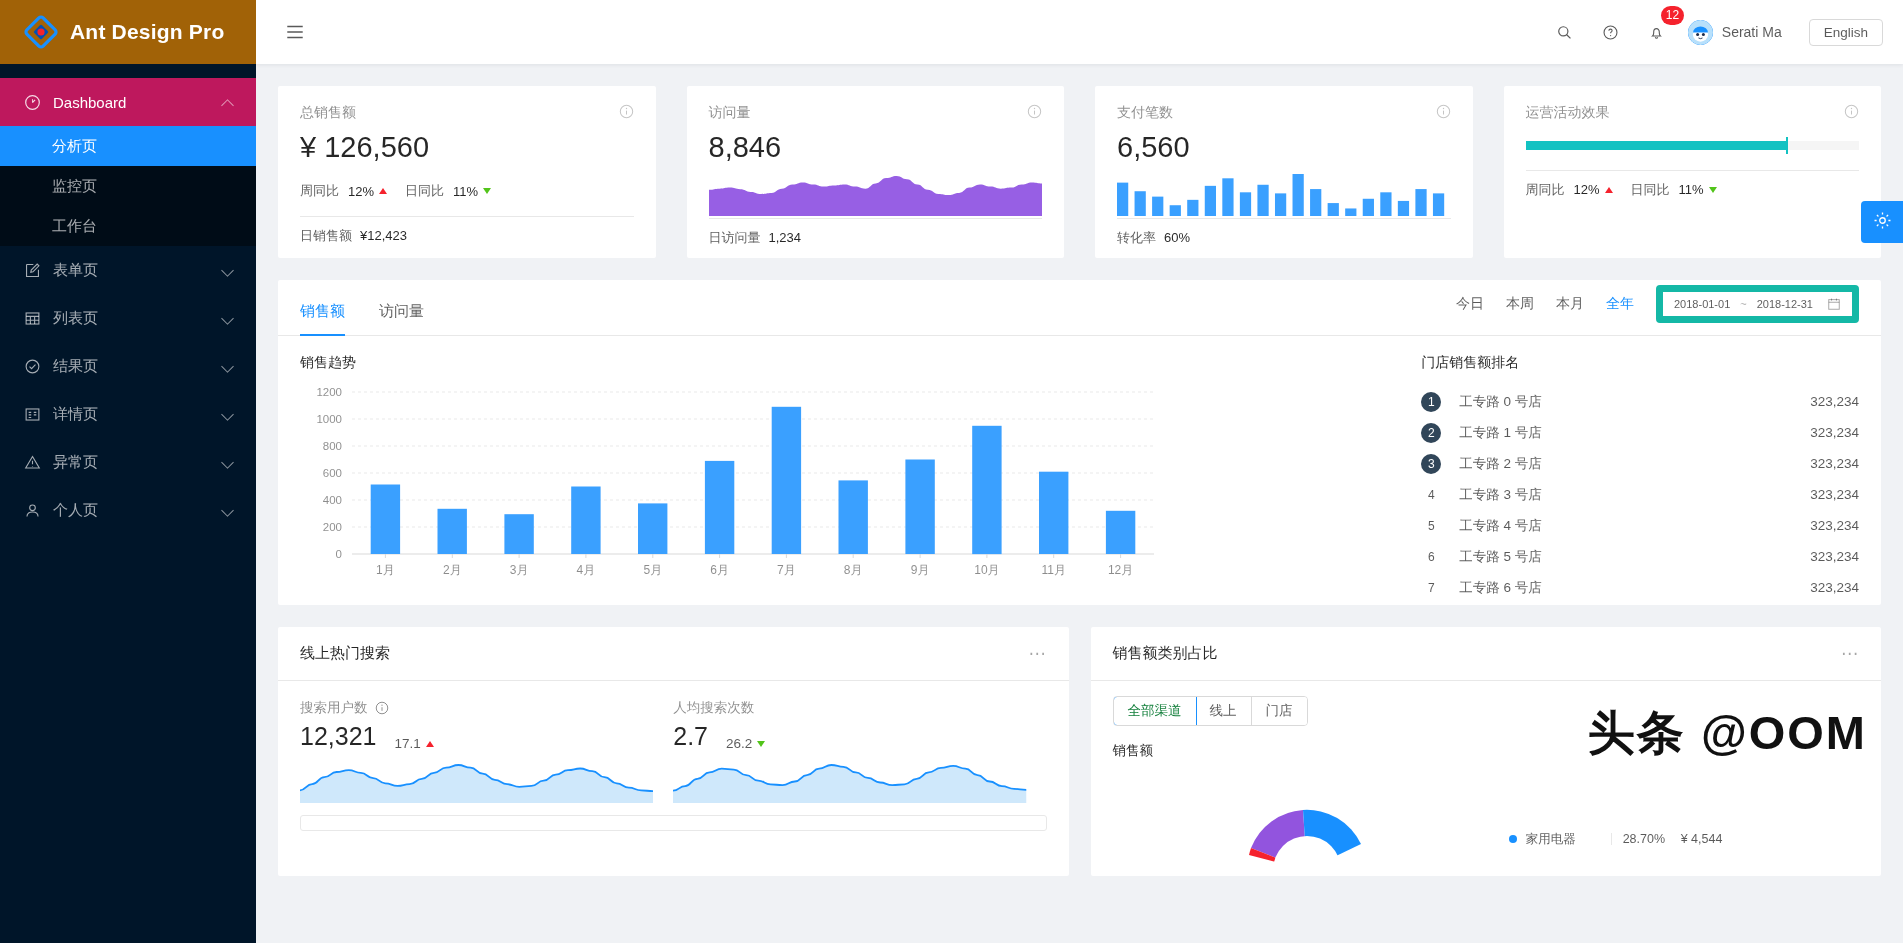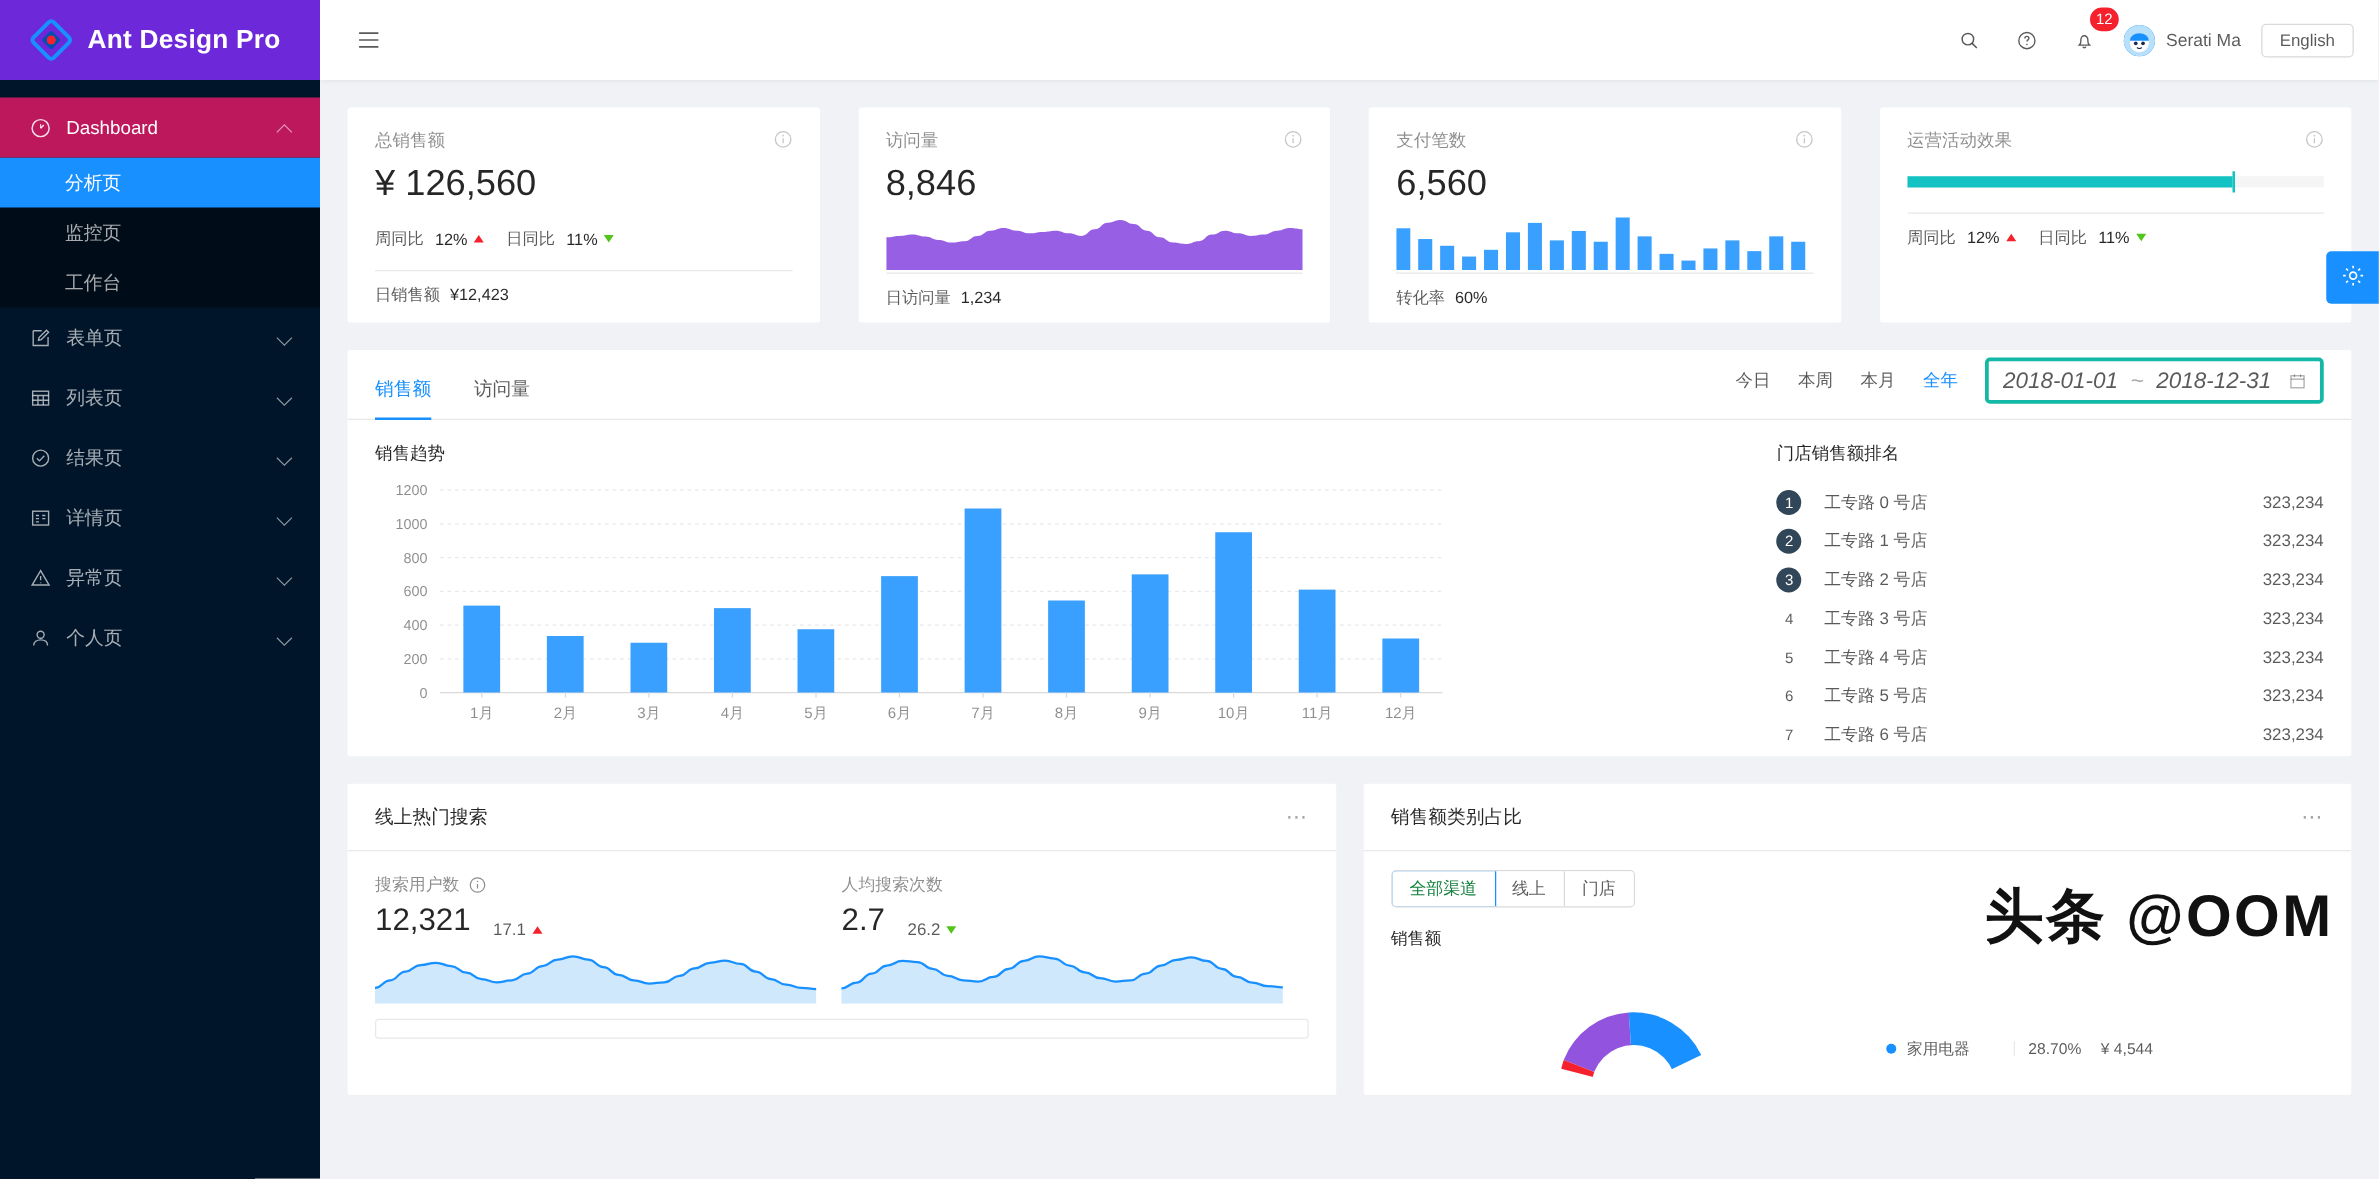--- a/index.html
+++ b/index.html
@@ -6,21 +6,21 @@
   html,body { width:1903px; height:943px; overflow:hidden; }
   body {
     font-family:"Liberation Sans","DejaVu Sans",sans-serif;
     background:#f0f2f5; color:rgba(0,0,0,.65);
     font-size:14px; -webkit-font-smoothing:antialiased;
   }
   .app { display:flex; width:1903px; height:943px; }
 
   
   .sidebar { width:256px; flex:0 0 256px; background:#001529; height:943px; overflow:hidden; position:relative; }
-  .logo-row { height:64px; display:flex; align-items:center; padding:0 24px; gap:12px; background:#6d28d9; }
+  .logo-row { height:64px; display:flex; align-items:center; padding:0 24px; gap:12px; background:#a16207; }
   .logo-mark { width:34px; height:34px; flex:0 0 34px; position:relative; }
   .logo-title { color:#fff; font-size:21px; font-weight:700; letter-spacing:.2px; white-space:nowrap; }
   .menu { padding-top:14px; }
   .mi { height:48px; display:flex; align-items:center; padding:0 24px; color:rgba(255,255,255,.65); font-size:15px; cursor:pointer; position:relative; }
   .mi .mi-ico { width:17px; height:17px; flex:0 0 17px; margin-right:12px; display:inline-flex; align-items:center; justify-content:center; }
   .mi .mi-ico svg { width:17px; height:17px; display:block; }
   .mi.open { color:#fff; background:#be185d; }
   .mi .arrow { position:absolute; right:24px; top:50%; margin-top:-4px; width:9px; height:9px; border-right:1.4px solid rgba(255,255,255,.55); border-bottom:1.4px solid rgba(255,255,255,.55); transform:rotate(45deg); }
   .mi.open .arrow { transform:rotate(-135deg); margin-top:-1px; }
   .submenu { background:#000c17; }
@@ -30,21 +30,21 @@
   
   .main { flex:1; height:943px; overflow:hidden; display:flex; flex-direction:column; background:#f0f2f5; }
   .topbar { height:64px; background:#fff; display:flex; align-items:center; justify-content:space-between; padding:0 0 0 22px; box-shadow:0 1px 4px rgba(0,21,41,.08); position:relative; z-index:5; flex:0 0 64px; }
   .collapse-btn { width:34px; height:34px; display:flex; align-items:center; justify-content:center; cursor:pointer; }
   .topright { display:flex; align-items:center; gap:0; padding-right:20px; }
   .tb-ico { width:46px; height:64px; display:flex; align-items:center; justify-content:center; cursor:pointer; position:relative; }
   .badge { position:absolute; top:6px; left:27px; min-width:22px; height:19px; border-radius:10px; background:#f5222d; color:#fff; font-size:12px; line-height:19px; text-align:center; padding:0 5px; font-family:"Liberation Sans",sans-serif; }
   .user { display:flex; align-items:center; gap:9px; padding:0 12px 0 8px; height:64px; cursor:pointer; }
   .avatar { width:25px; height:25px; border-radius:50%; background:#1890ff; position:relative; overflow:hidden; flex:0 0 25px; }
   .uname { font-size:14px; color:rgba(0,0,0,.65); white-space:nowrap; }
-  .lang-btn { border:1px solid #d9d9d9; border-radius:4px; padding:5px 14px; font-size:13.5px; color:rgba(0,0,0,.65); background:#fff; cursor:pointer; margin-left:4px; }
+  .lang-btn { border:1px solid #d9d9d9; border-radius:4px; padding:5px 14px; font-size:13.5px; color:rgba(0,0,0,.65); background:#fff; cursor:pointer; margin-left:15px; }
 
   .content { padding:22px 22px 0 22px; overflow:hidden; flex:1; }
 
   .cards-row { display:flex; gap:31px; }
   .card { background:#fff; border-radius:2px; }
   .stat-card { flex:1; padding:18px 22px 0 22px; height:172px; position:relative; }
   .stat-head { display:flex; align-items:center; justify-content:space-between; }
   .stat-title { font-size:14px; color:rgba(0,0,0,.45); }
   .stat-value { font-size:29px; color:rgba(0,0,0,.85); line-height:42px; margin-top:4px; font-family:"Liberation Sans",sans-serif; font-weight:400; white-space:nowrap; }
   .stat-mid { height:46px; display:flex; align-items:center; font-size:13px; color:rgba(0,0,0,.65); }
@@ -67,21 +67,21 @@
   
   .tab-card { margin-top:22px; background:#fff; border-radius:2px; height:325px; position:relative; }
   .tabs-bar { height:56px; border-bottom:1px solid #e8e8e8; display:flex; align-items:flex-end; justify-content:space-between; padding:0 22px; }
   .tabs { display:flex; gap:34px; }
   .tab { font-size:15px; color:rgba(0,0,0,.65); padding-bottom:14px; cursor:pointer; position:relative; }
   .tab.active { color:#1890ff; }
   .tab.active:after { content:""; position:absolute; left:0; right:0; bottom:-1px; height:2px; background:#1890ff; }
   .filters { display:flex; align-items:center; gap:22px; padding-bottom:12px; }
   .f-link { font-size:14px; color:rgba(0,0,0,.65); cursor:pointer; }
   .f-link.active { color:#1890ff; }
-  .daterange { display:flex; align-items:center; gap:10px; border:3px solid #14b8a6; border-radius:4px; padding:5px 11px; font-size:18px; color:rgba(0,0,0,.65); background:#fff; cursor:pointer;font-style:italic; }
+  .daterange { display:flex; align-items:center; gap:10px; border:7px solid #14b8a6; border-radius:4px; padding:5px 11px; font-size:11px; color:rgba(0,0,0,.65); background:#fff; cursor:pointer; }
   .daterange .sep { color:rgba(0,0,0,.35); }
 
   .tab-body { display:flex; padding:18px 22px 0 22px; }
   .chart-col { flex:1 1 68%; }
   .rank-col { flex:0 0 30%; padding-left:30px; }
   .sec-title { font-size:14px; color:rgba(0,0,0,.85); margin-bottom:14px; }
   .bars { position:relative; height:200px; }
   .bars svg { display:block; }
 
   .rank-list { margin-top:2px; }

